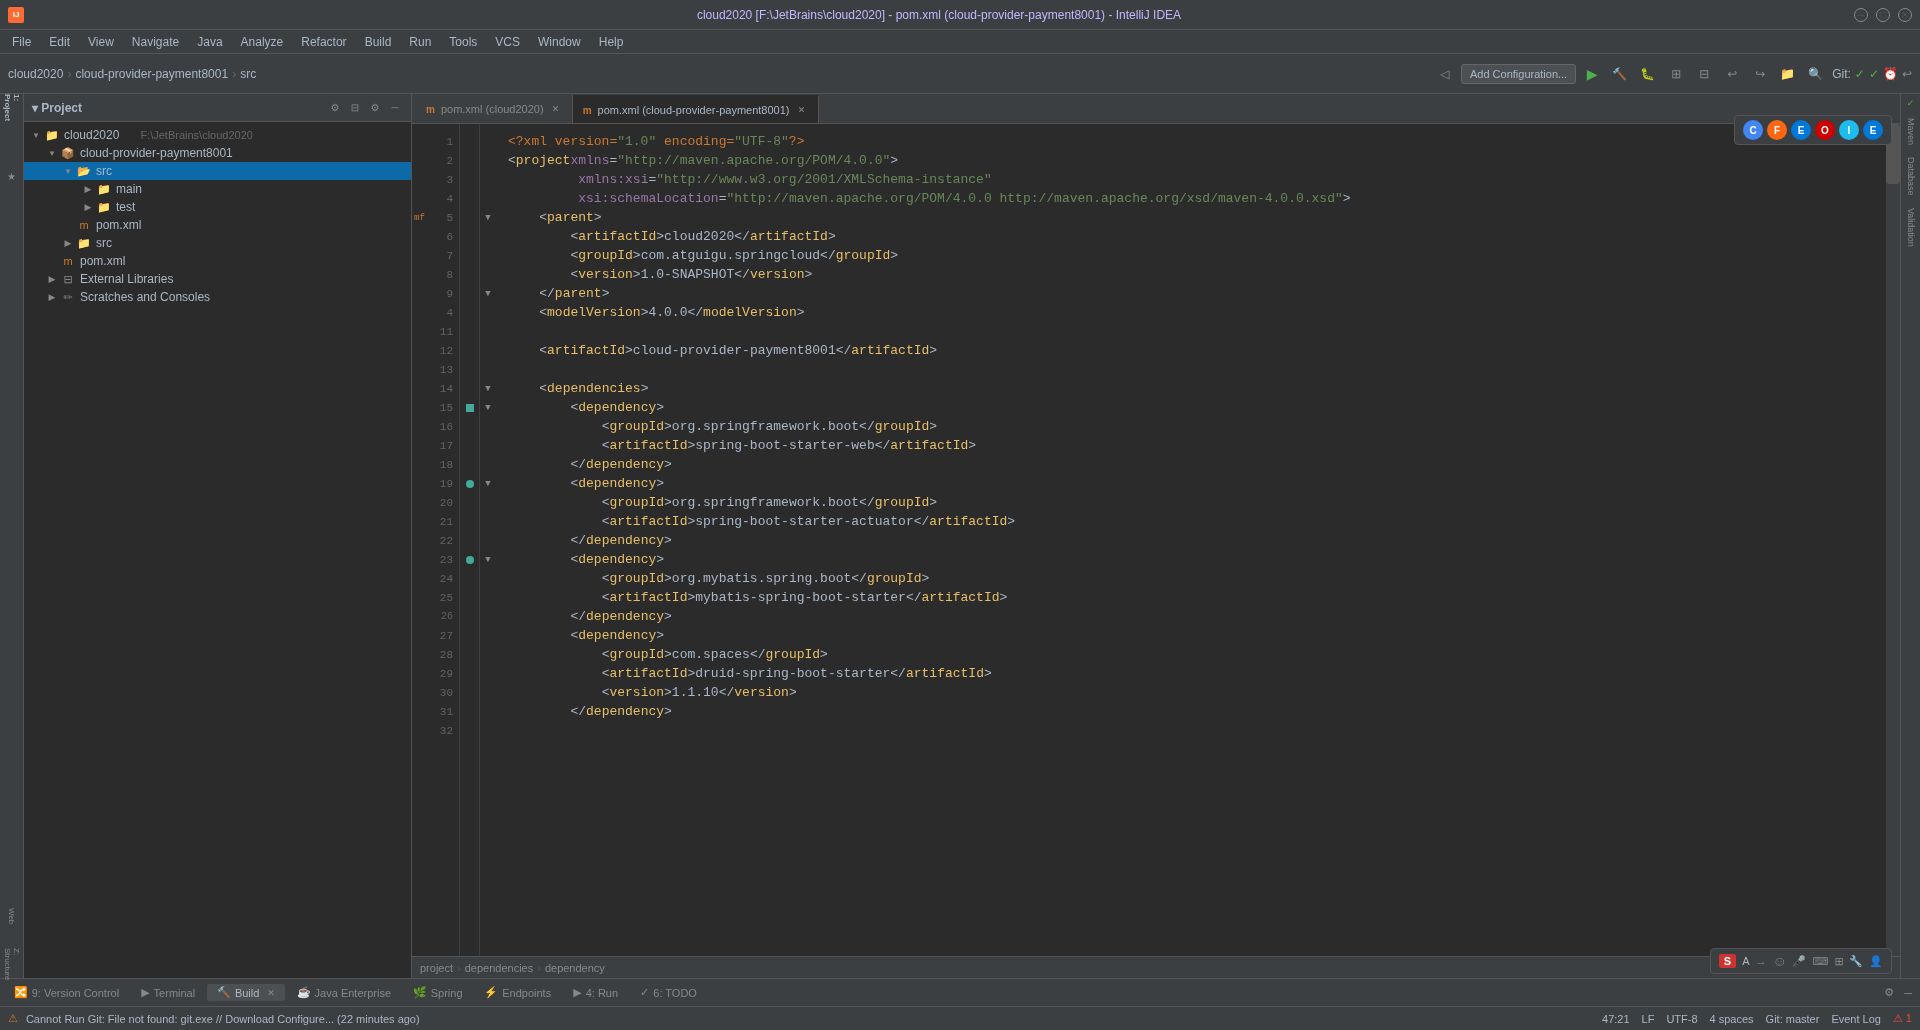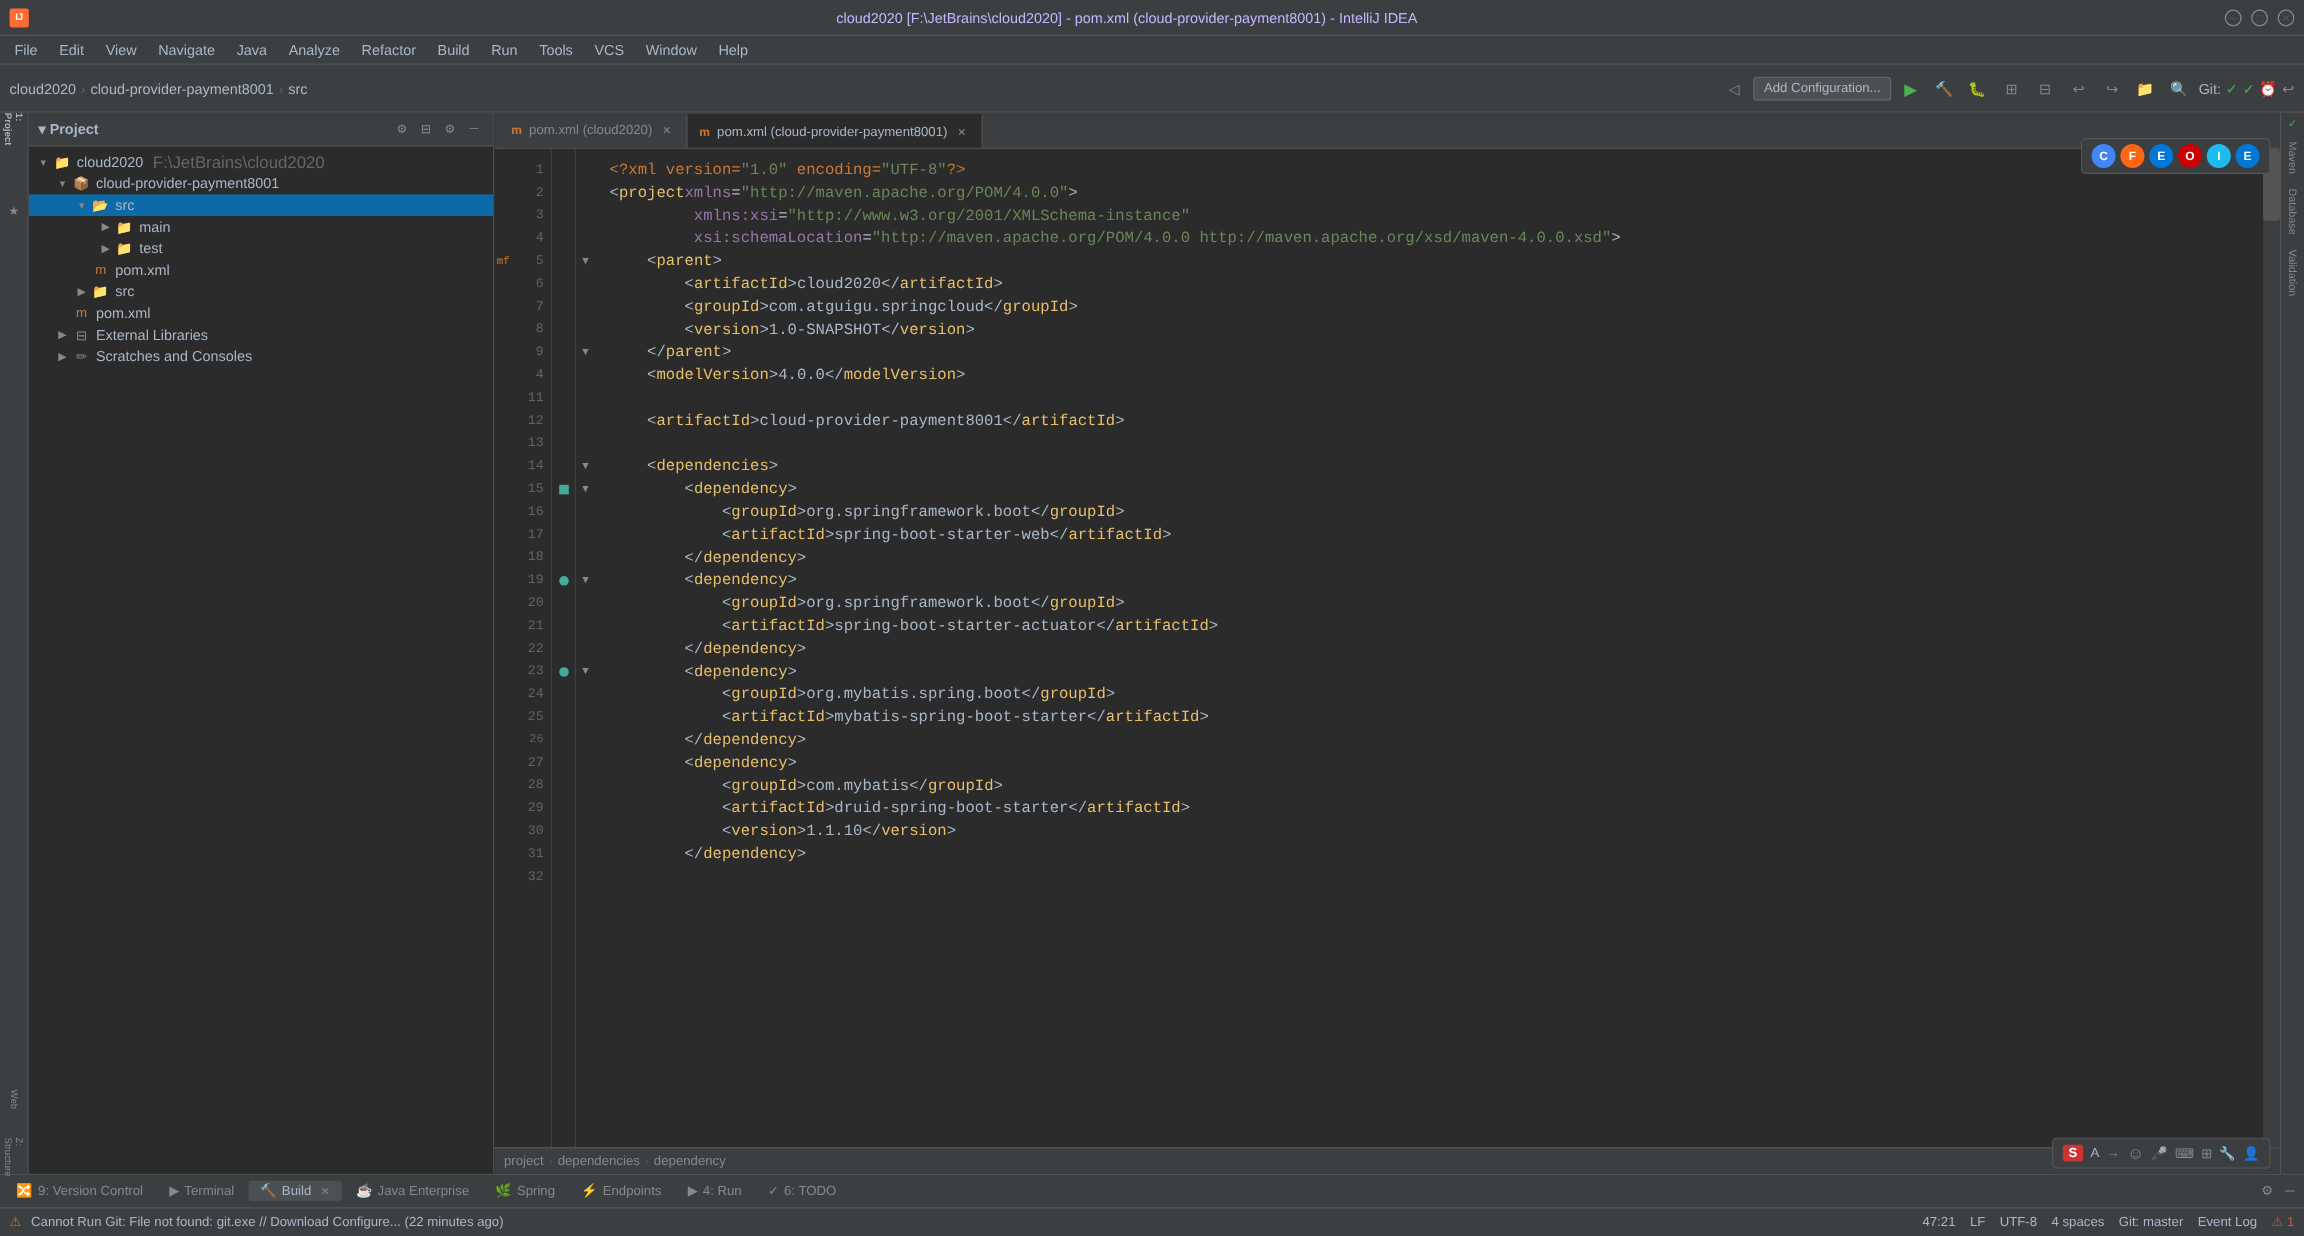--- a/index.html
+++ b/index.html
@@ -183,21 +183,21 @@
         <div class="project-tool-btn">⚙</div>
         <div class="project-tool-btn">─</div>
       </div>
     </div>
     <div id="project-tree">
 
       <div class="tree-item" style="padding-left:4px;">
         <span class="tree-arrow">▾</span>
         <span class="tree-icon" style="color:#dcb67a;">📁</span>
         <span style="color:#a9b7c6;">cloud2020</span>
-        <span style="color:#666;font-size:14px;margin-left:8px;">F:\JetBrains\cloud2020</span>
+        <span style="color:#666;font-size:11px;margin-left:21px;">F:\JetBrains\cloud2020</span>
       </div>
 
       <div class="tree-item" style="padding-left:20px;">
         <span class="tree-arrow">▾</span>
         <span class="tree-icon" style="color:#cc7832;">📦</span>
         <span style="color:#a9b7c6;">cloud-provider-payment8001</span>
       </div>
 
       <div class="tree-item selected" style="padding-left:36px;">
         <span class="tree-arrow">▾</span>
@@ -403,21 +403,21 @@
         <div class="code-line">&nbsp;&nbsp;&nbsp;&nbsp;&nbsp;&nbsp;&nbsp;&nbsp;<span class="xml-bracket">&lt;/</span><span class="xml-tag">dependency</span><span class="xml-bracket">&gt;</span></div>
         <div class="code-line">&nbsp;&nbsp;&nbsp;&nbsp;&nbsp;&nbsp;&nbsp;&nbsp;<span class="xml-bracket">&lt;</span><span class="xml-tag">dependency</span><span class="xml-bracket">&gt;</span></div>
         <div class="code-line">&nbsp;&nbsp;&nbsp;&nbsp;&nbsp;&nbsp;&nbsp;&nbsp;&nbsp;&nbsp;&nbsp;&nbsp;<span class="xml-bracket">&lt;</span><span class="xml-tag">groupId</span><span class="xml-bracket">&gt;</span><span class="xml-text">org.springframework.boot</span><span class="xml-bracket">&lt;/</span><span class="xml-tag">groupId</span><span class="xml-bracket">&gt;</span></div>
         <div class="code-line">&nbsp;&nbsp;&nbsp;&nbsp;&nbsp;&nbsp;&nbsp;&nbsp;&nbsp;&nbsp;&nbsp;&nbsp;<span class="xml-bracket">&lt;</span><span class="xml-tag">artifactId</span><span class="xml-bracket">&gt;</span><span class="xml-text">spring-boot-starter-actuator</span><span class="xml-bracket">&lt;/</span><span class="xml-tag">artifactId</span><span class="xml-bracket">&gt;</span></div>
         <div class="code-line">&nbsp;&nbsp;&nbsp;&nbsp;&nbsp;&nbsp;&nbsp;&nbsp;<span class="xml-bracket">&lt;/</span><span class="xml-tag">dependency</span><span class="xml-bracket">&gt;</span></div>
         <div class="code-line">&nbsp;&nbsp;&nbsp;&nbsp;&nbsp;&nbsp;&nbsp;&nbsp;<span class="xml-bracket">&lt;</span><span class="xml-tag">dependency</span><span class="xml-bracket">&gt;</span></div>
         <div class="code-line">&nbsp;&nbsp;&nbsp;&nbsp;&nbsp;&nbsp;&nbsp;&nbsp;&nbsp;&nbsp;&nbsp;&nbsp;<span class="xml-bracket">&lt;</span><span class="xml-tag">groupId</span><span class="xml-bracket">&gt;</span><span class="xml-text">org.mybatis.spring.boot</span><span class="xml-bracket">&lt;/</span><span class="xml-tag">groupId</span><span class="xml-bracket">&gt;</span></div>
         <div class="code-line">&nbsp;&nbsp;&nbsp;&nbsp;&nbsp;&nbsp;&nbsp;&nbsp;&nbsp;&nbsp;&nbsp;&nbsp;<span class="xml-bracket">&lt;</span><span class="xml-tag">artifactId</span><span class="xml-bracket">&gt;</span><span class="xml-text">mybatis-spring-boot-starter</span><span class="xml-bracket">&lt;/</span><span class="xml-tag">artifactId</span><span class="xml-bracket">&gt;</span></div>
         <div class="code-line">&nbsp;&nbsp;&nbsp;&nbsp;&nbsp;&nbsp;&nbsp;&nbsp;<span class="xml-bracket">&lt;/</span><span class="xml-tag">dependency</span><span class="xml-bracket">&gt;</span></div>
         <div class="code-line">&nbsp;&nbsp;&nbsp;&nbsp;&nbsp;&nbsp;&nbsp;&nbsp;<span class="xml-bracket">&lt;</span><span class="xml-tag">dependency</span><span class="xml-bracket">&gt;</span></div>
-        <div class="code-line">&nbsp;&nbsp;&nbsp;&nbsp;&nbsp;&nbsp;&nbsp;&nbsp;&nbsp;&nbsp;&nbsp;&nbsp;<span class="xml-bracket">&lt;</span><span class="xml-tag">groupId</span><span class="xml-bracket">&gt;</span><span class="xml-text">com.mybatis</span><span class="xml-bracket">&lt;/</span><span class="xml-tag">groupId</span><span class="xml-bracket">&gt;</span></div>
+        <div class="code-line">&nbsp;&nbsp;&nbsp;&nbsp;&nbsp;&nbsp;&nbsp;&nbsp;&nbsp;&nbsp;&nbsp;&nbsp;<span class="xml-bracket">&lt;</span><span class="xml-tag">groupId</span><span class="xml-bracket">&gt;</span><span class="xml-text">com.spaces</span><span class="xml-bracket">&lt;/</span><span class="xml-tag">groupId</span><span class="xml-bracket">&gt;</span></div>
         <div class="code-line">&nbsp;&nbsp;&nbsp;&nbsp;&nbsp;&nbsp;&nbsp;&nbsp;&nbsp;&nbsp;&nbsp;&nbsp;<span class="xml-bracket">&lt;</span><span class="xml-tag">artifactId</span><span class="xml-bracket">&gt;</span><span class="xml-text">druid-spring-boot-starter</span><span class="xml-bracket">&lt;/</span><span class="xml-tag">artifactId</span><span class="xml-bracket">&gt;</span></div>
         <div class="code-line">&nbsp;&nbsp;&nbsp;&nbsp;&nbsp;&nbsp;&nbsp;&nbsp;&nbsp;&nbsp;&nbsp;&nbsp;<span class="xml-bracket">&lt;</span><span class="xml-tag">version</span><span class="xml-bracket">&gt;</span><span class="xml-text">1.1.10</span><span class="xml-bracket">&lt;/</span><span class="xml-tag">version</span><span class="xml-bracket">&gt;</span></div>
         <div class="code-line">&nbsp;&nbsp;&nbsp;&nbsp;&nbsp;&nbsp;&nbsp;&nbsp;<span class="xml-bracket">&lt;/</span><span class="xml-tag">dependency</span><span class="xml-bracket">&gt;</span></div>
 
       </div>
 
       <div id="scrollbar-area" style="width:14px;background:#3c3f41;display:flex;flex-direction:column;">
 
         <div style="flex:1;position:relative;">
           <div style="position:absolute;top:0;right:0;width:14px;height:100%;background:#3c3f41;"></div>

